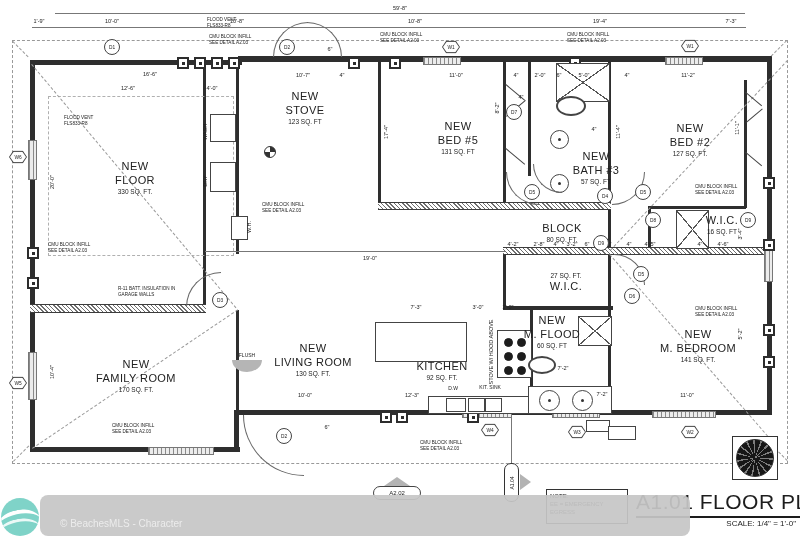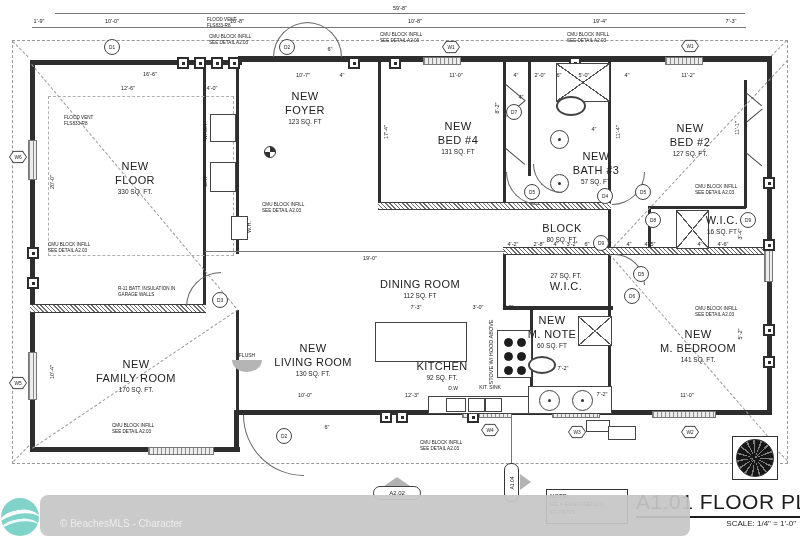--- a/index.html
+++ b/index.html
@@ -215,26 +215,26 @@
     <div class="arc br" style="left: 612px; top: 172px; width: 32px; height: 32px;"></div>
     <div class="arc tr" style="left: 614px; top: 254px; width: 30px; height: 30px;"></div>
     <div class="arc bl" style="left: 533px; top: 164px; width: 28px; height: 28px;"></div>
     <div class="room" style="left: 135px; top: 160px;">
       <div class="rl">NEW</div>
       <div class="rl">FLOOR</div>
       <div class="rs">330 SQ. FT.</div>
     </div>
     <div class="room" style="left: 305px; top: 90px;">
       <div class="rl">NEW</div>
-      <div class="rl">FOYER</div>
+      <div class="rl">STOVE</div>
       <div class="rs">123 SQ. FT</div>
     </div>
     <div class="room" style="left: 458px; top: 120px;">
       <div class="rl">NEW</div>
-      <div class="rl">BED #4</div>
+      <div class="rl">BED #5</div>
       <div class="rs">131 SQ. FT</div>
     </div>
     <div class="room" style="left: 596px; top: 150px;">
       <div class="rl">NEW</div>
       <div class="rl">BATH #3</div>
       <div class="rs">57 SQ. FT</div>
     </div>
     <div class="room" style="left: 690px; top: 122px;">
       <div class="rl">NEW</div>
       <div class="rl">BED #2</div>
@@ -245,41 +245,37 @@
       <div class="rs">80 SQ. FT.</div>
     </div>
     <div class="room" style="left: 722px; top: 214px;">
       <div class="rl">W.I.C.</div>
       <div class="rs">16 SQ. FT</div>
     </div>
     <div class="room" style="left: 566px; top: 272px;">
       <div class="rs">27 SQ. FT.</div>
       <div class="rl">W.I.C.</div>
     </div>
-    <div class="room" style="left: 420px; top: 278px;">
-      <div class="rl">DINING ROOM</div>
-      <div class="rs">112 SQ. FT</div>
-    </div>
     <div class="room" style="left: 136px; top: 358px;">
       <div class="rl">NEW</div>
       <div class="rl">FAMILY ROOM</div>
       <div class="rs">170 SQ. FT.</div>
     </div>
     <div class="room" style="left: 313px; top: 342px;">
       <div class="rl">NEW</div>
       <div class="rl">LIVING ROOM</div>
       <div class="rs">130 SQ. FT.</div>
     </div>
     <div class="room" style="left: 442px; top: 360px;">
       <div class="rl">KITCHEN</div>
       <div class="rs">92 SQ. FT.</div>
     </div>
     <div class="room" style="left: 552px; top: 314px;">
       <div class="rl">NEW</div>
-      <div class="rl">M. NOTE</div>
+      <div class="rl">M. FLOOD</div>
       <div class="rs">60 SQ. FT</div>
     </div>
     <div class="room" style="left: 698px; top: 328px;">
       <div class="rl">NEW</div>
       <div class="rl">M. BEDROOM</div>
       <div class="rs">141 SQ. FT.</div>
     </div>
     <div class="dim" style="left: 400px; top: 5px;">59'-8"</div>
     <div class="dim" style="left: 39px; top: 18px;">1'-9"</div>
     <div class="dim" style="left: 112px; top: 18px;">10'-0"</div>

